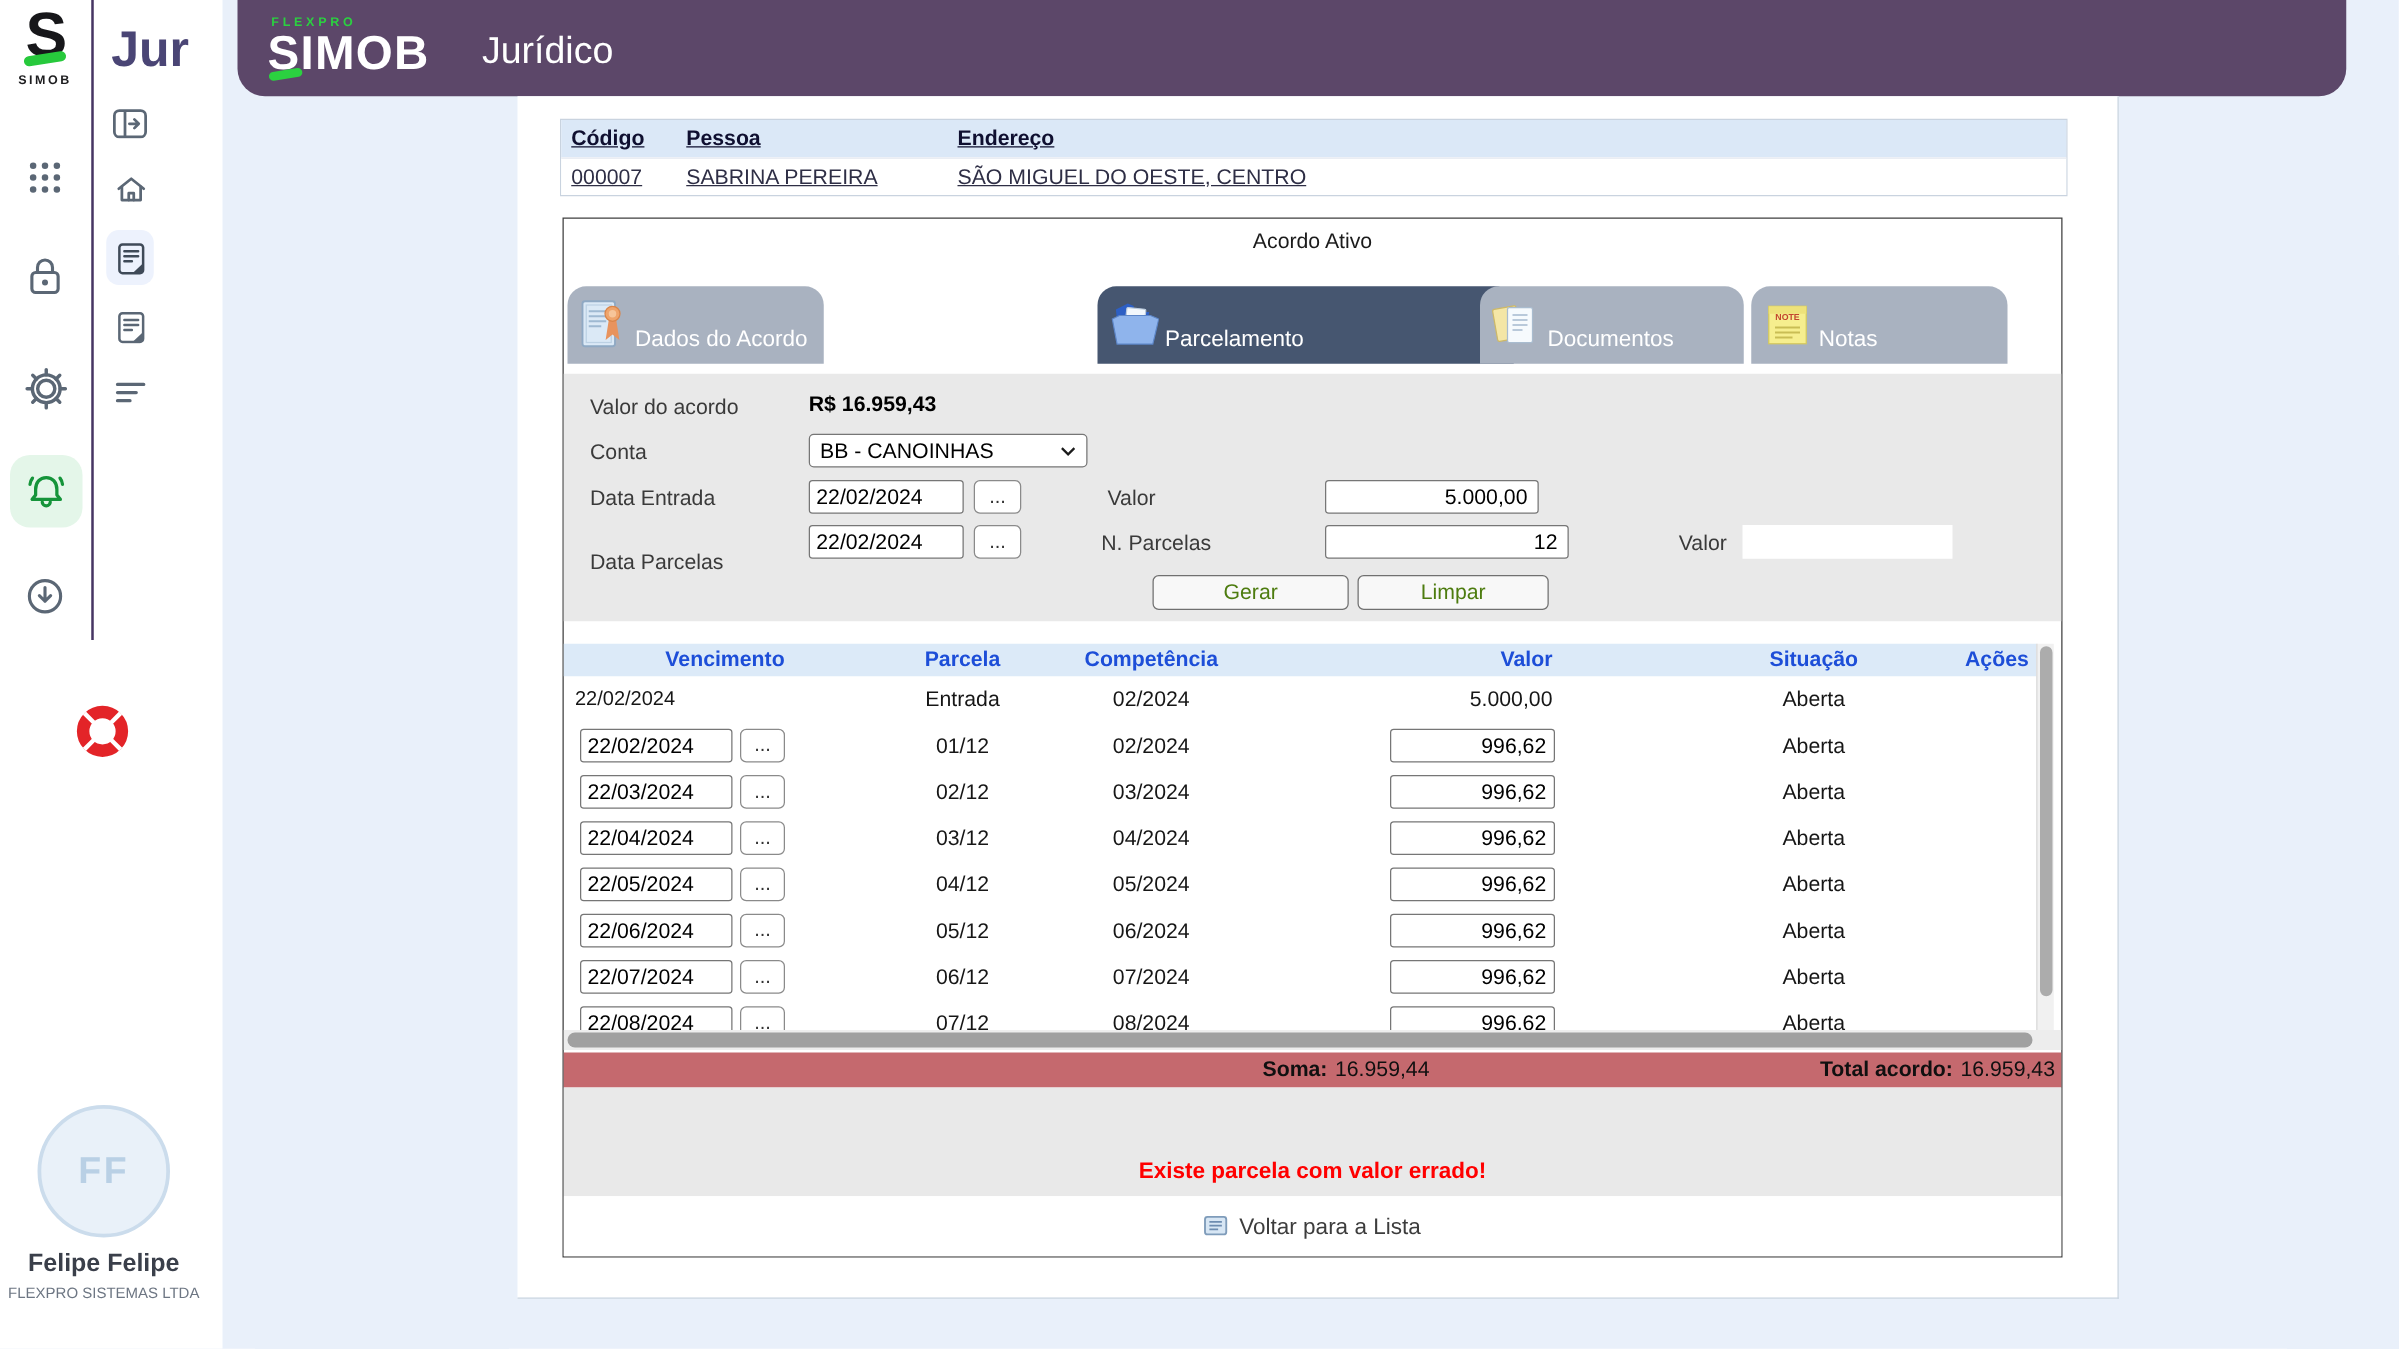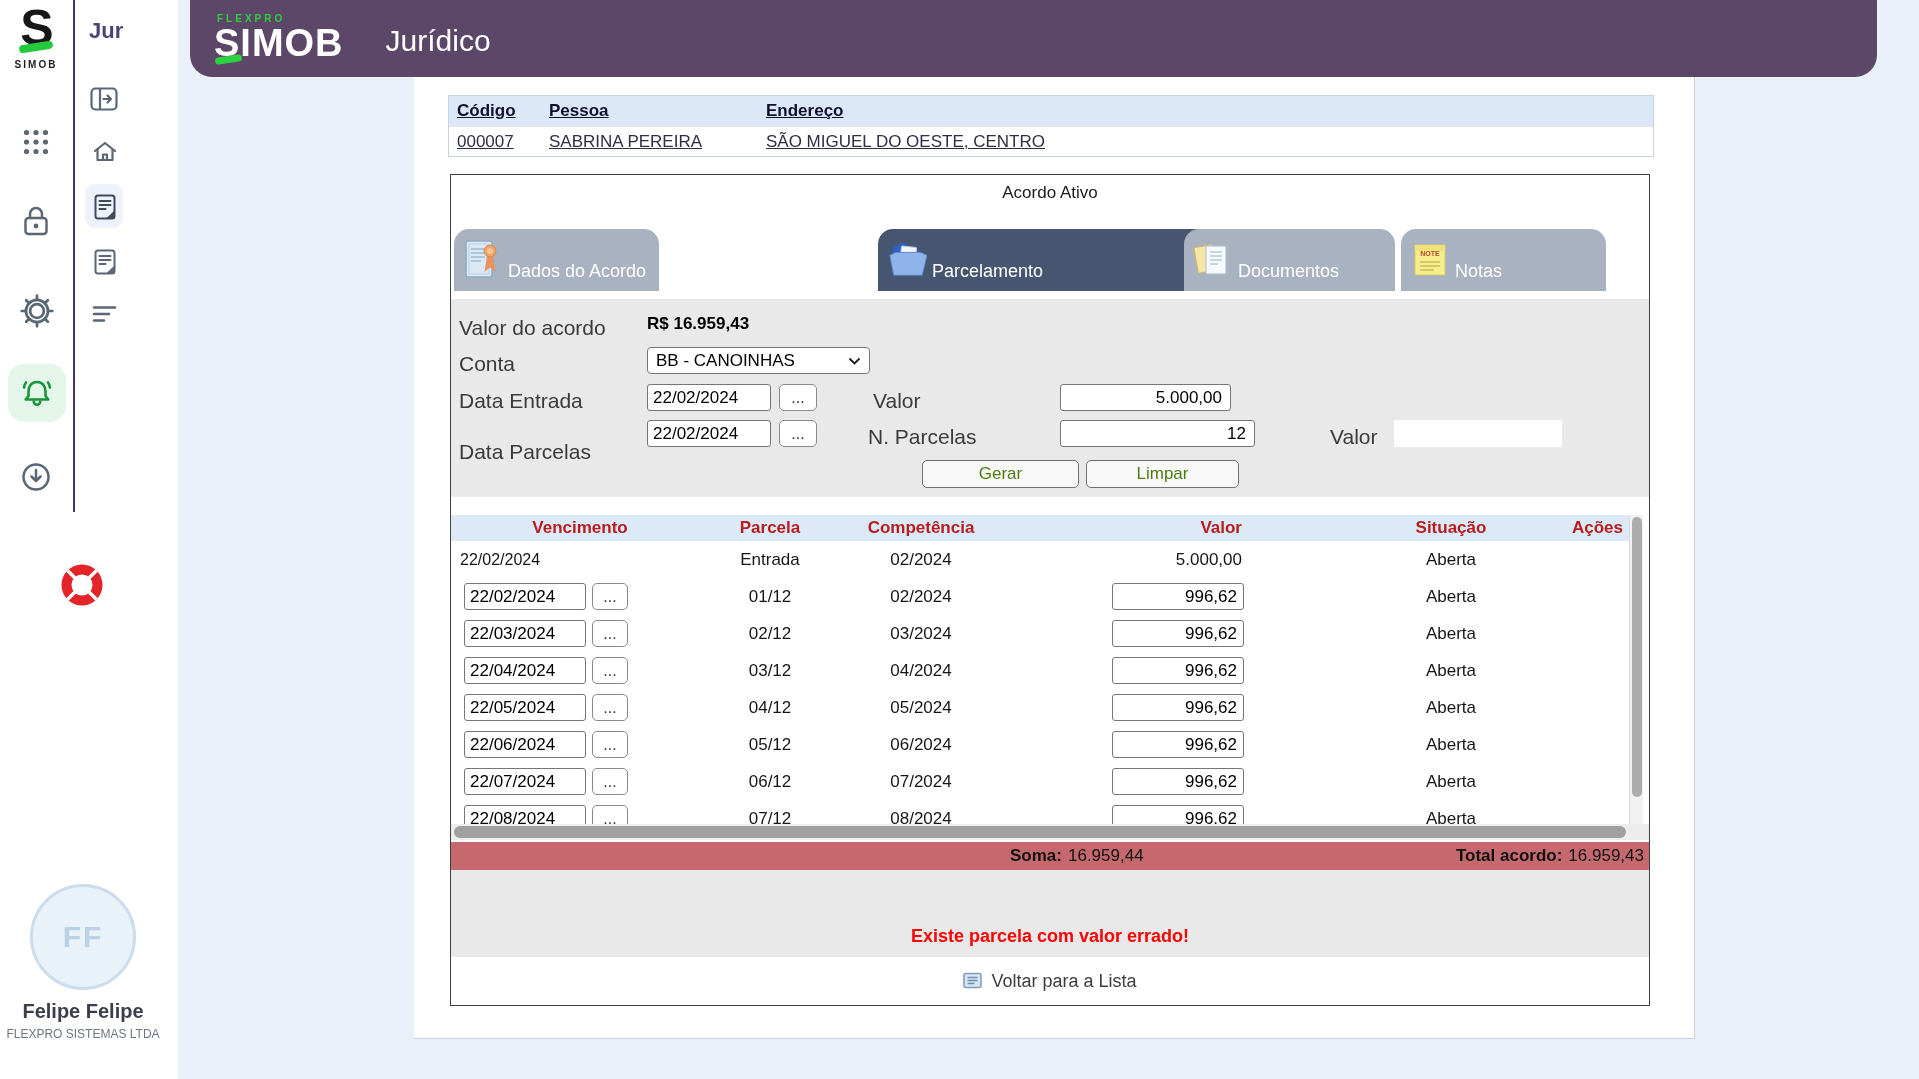--- a/index.html
+++ b/index.html
@@ -14,21 +14,21 @@
   .logo-s { font-size:50px; font-weight:800; color:#17171a; line-height:0.9; letter-spacing:-2px; }
   .logo-swoosh { width:34px; height:8px; background:#27c93c; border-radius:5px; transform:rotate(-9deg); margin:-8px auto 0; }
   .logo-caption { margin-top:8px; font-size:10px; font-weight:bold; letter-spacing:2px; color:#1d1d1f; }
   .rail-btn { position:absolute; cursor:pointer; line-height:0; }
   .apps-grid { left:22px; top:128px; }
   .lock-i { left:20px; top:204px; }
   .gear-i { left:18px; top:292px; }
   .bell-wrap { left:8px; top:364px; width:58px; height:58px; background:#e4f6e9; border-radius:16px; display:flex; align-items:center; justify-content:center; }
   .download-i { left:19px; top:460px; }
   .buoy-i { left:57px; top:560px; }
-  .jur { position:absolute; left:89px; top:18px; font-size:22px; font-weight:bold; color:#4a4575; }
+  .jur { position:absolute; left:89px; top:18px; font-size:40px; font-weight:bold; color:#4a4575; }
   .panel-i { left:90px; top:87px; }
   .home-i { left:92px; top:139px; }
   .doc-active-bg { position:absolute; left:85px; top:184px; width:38px; height:44px; background:#edf2fd; border-radius:10px; }
   .doc1-i { left:94px; top:194px; }
   .doc2-i { left:94px; top:249px; }
   .lines-i { left:92px; top:305px; }
   .user-block { position:absolute; left:0; top:884px; width:166px; text-align:center; }
   .avatar { width:106px; height:106px; border-radius:50%; border:3px solid #cbdcec; background:#e9f1f9; margin:0 auto; display:flex; align-items:center; justify-content:center; font-size:30px; font-weight:bold; color:#b9d0e5; letter-spacing:2px; }
   .user-name { margin-top:10px; font-size:20px; font-weight:bold; color:#3a3f4a; }
   .user-company { margin-top:4px; font-size:12px; color:#6d7683; }
@@ -59,21 +59,21 @@
   .tabs { position:absolute; left:0; top:54px; width:100%; height:62px; }
   .tab { position:absolute; top:0; height:62px; border-radius:15px 15px 0 0; background:#a9b2c0; color:#fff; cursor:pointer; }
   .tab.active { background:#465670; }
   .tab .tab-icon { position:absolute; left:9px; top:10px; width:40px; height:42px; line-height:0; }
   .tab .tab-icon svg { width:40px; height:42px; }
   .tab .tab-label { position:absolute; left:54px; bottom:9px; font-size:18px; white-space:nowrap; }
   .tab.t0{left:3px;width:205px}.tab.t1{left:218px;width:198px}.tab.t2{left:427px;width:333px}.tab.t3{left:733px;width:211px}.tab.t4{left:950px;width:205px}
 
   
   .form-bg { position:absolute; left:0; top:124px; width:1198px; height:198px; background:#e9e9e9; }
-  .f-label { position:absolute; font-size:21px; color:#3a3a3a; white-space:nowrap; }
+  .f-label { position:absolute; font-size:17px; color:#3a3a3a; white-space:nowrap;margin-left:13px; }
   .lbl-acordo { left:8px; top:141px; }
   .agreement-value { position:absolute; left:196px; top:139px; font-size:17px; font-weight:bold; color:#000; }
   .lbl-conta { left:8px; top:177px; }
   .fake-select { position:absolute; left:196px; top:172px; width:223px; height:27px; background:#fff; border:1px solid #767676; border-radius:4px; display:flex; align-items:center; justify-content:space-between; padding:0 8px; font-size:17px; color:#000; cursor:pointer; }
   .lbl-dentrada { left:8px; top:214px; }
   .lbl-dparcelas { left:8px; top:265px; }
   .inp { position:absolute; height:27px; border:1px solid #767676; border-radius:3px; font-size:17px; font-family:inherit; color:#000; padding:0 5px; background:#fff; }
   .date1 { left:196px; top:209px; width:124px; }
   .date2 { left:196px; top:245px; width:124px; }
   .dots-btn { position:absolute; width:38px; height:27px; background:#fff; border:1px solid #8a8a8a; border-radius:5px; font-size:16px; color:#333; cursor:pointer; font-family:inherit; }
@@ -82,21 +82,21 @@
   .vinp1 { left:609px; top:209px; width:171px; text-align:right; padding-right:8px; }
   .lbl-nparc { left:417px; top:250px; }
   .vinp2 { left:609px; top:245px; width:195px; text-align:right; padding-right:8px; }
   .lbl-valor2 { left:879px; top:250px; }
   .vbox { position:absolute; left:943px; top:245px; width:168px; height:27px; background:#fff; border:none; font-size:17px; font-family:inherit; padding:0 5px; }
   .btn { position:absolute; height:28px; background:#f8f8f8; border:1.5px solid #707070; border-radius:5px; font-size:17px; font-family:inherit; color:#4d7c0f; cursor:pointer;margin-left:30px; }
   .btn-gerar { left:441px; top:285px; width:157px; }
   .btn-limpar { left:605px; top:285px; width:153px; }
 
   
-  .ihead { position:absolute; left:0; top:340px; width:1178px; height:26px; background:#dceaf8; display:grid; grid-template-columns:258px 122px 180px 245px 310px 63px; align-items:center; font-weight:bold; font-size:17px; color:#b91c1c; }
+  .ihead { position:absolute; left:0; top:340px; width:1178px; height:26px; background:#dceaf8; display:grid; grid-template-columns:258px 122px 180px 245px 310px 63px; align-items:center; font-weight:bold; font-size:17px; color:#1d4ed8; }
   .hc { text-align:center; }
   .hc-val { text-align:right; padding-right:14px; }
   .hc-sit { text-align:center; padding-left:80px; }
   .irows { position:absolute; left:0; top:366px; width:1178px; height:283px; overflow:hidden; }
   .irow { display:grid; grid-template-columns:258px 122px 180px 245px 310px 63px; align-items:center; height:37px; font-size:17px; color:#161616; }
   .c-venc { padding-left:9px; display:flex; align-items:center; }
   .venc-text { font-size:16px; }
   .rdate { width:122px; height:27px; border:1px solid #767676; border-radius:3px; font-size:17px; font-family:inherit; padding:0 5px; margin-left:4px; background:#fff; }
   .rdots { width:36px; height:27px; margin-left:6px; background:#fff; border:1px solid #8a8a8a; border-radius:5px; font-size:16px; color:#333; cursor:pointer; font-family:inherit; }
   .c-parc,.c-comp { text-align:center; }

